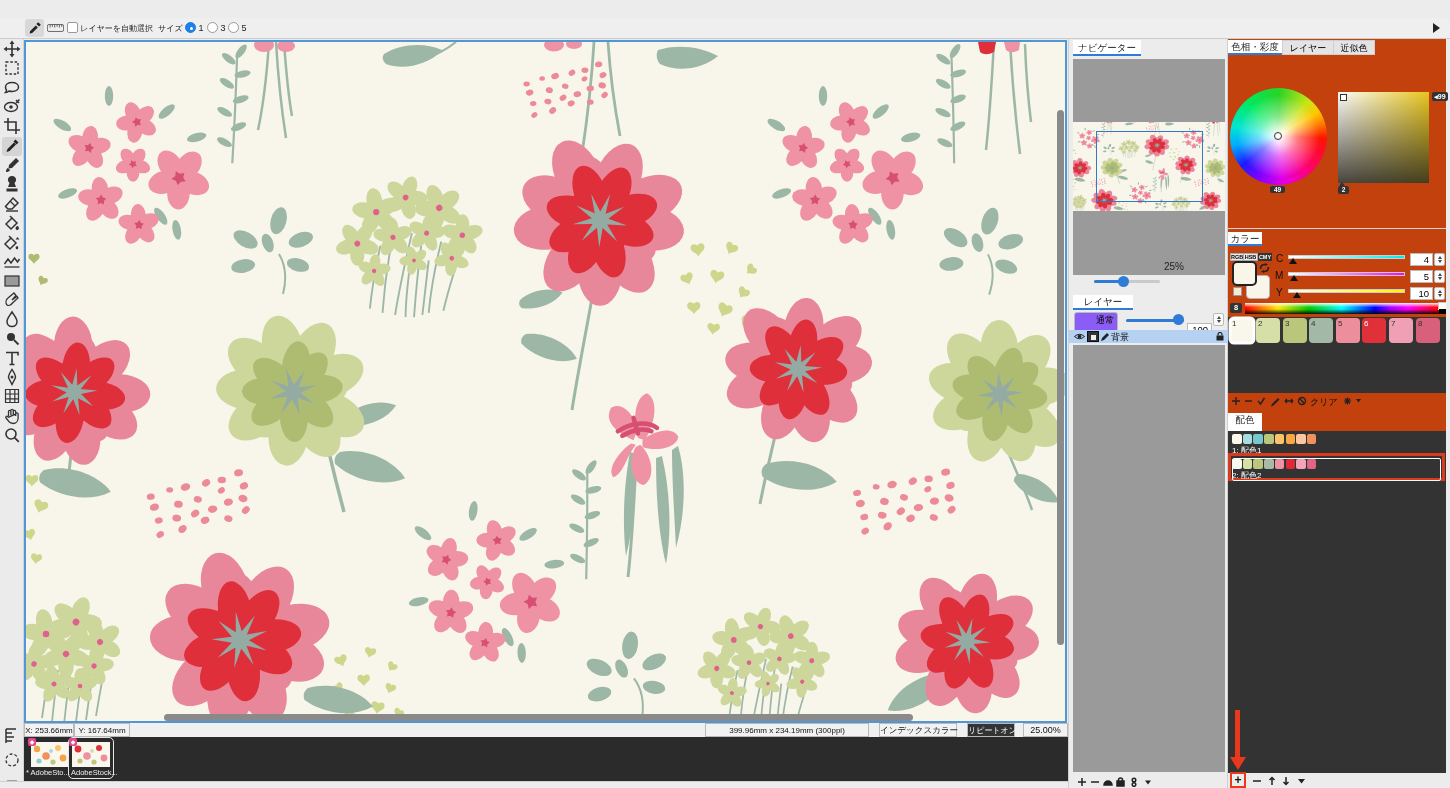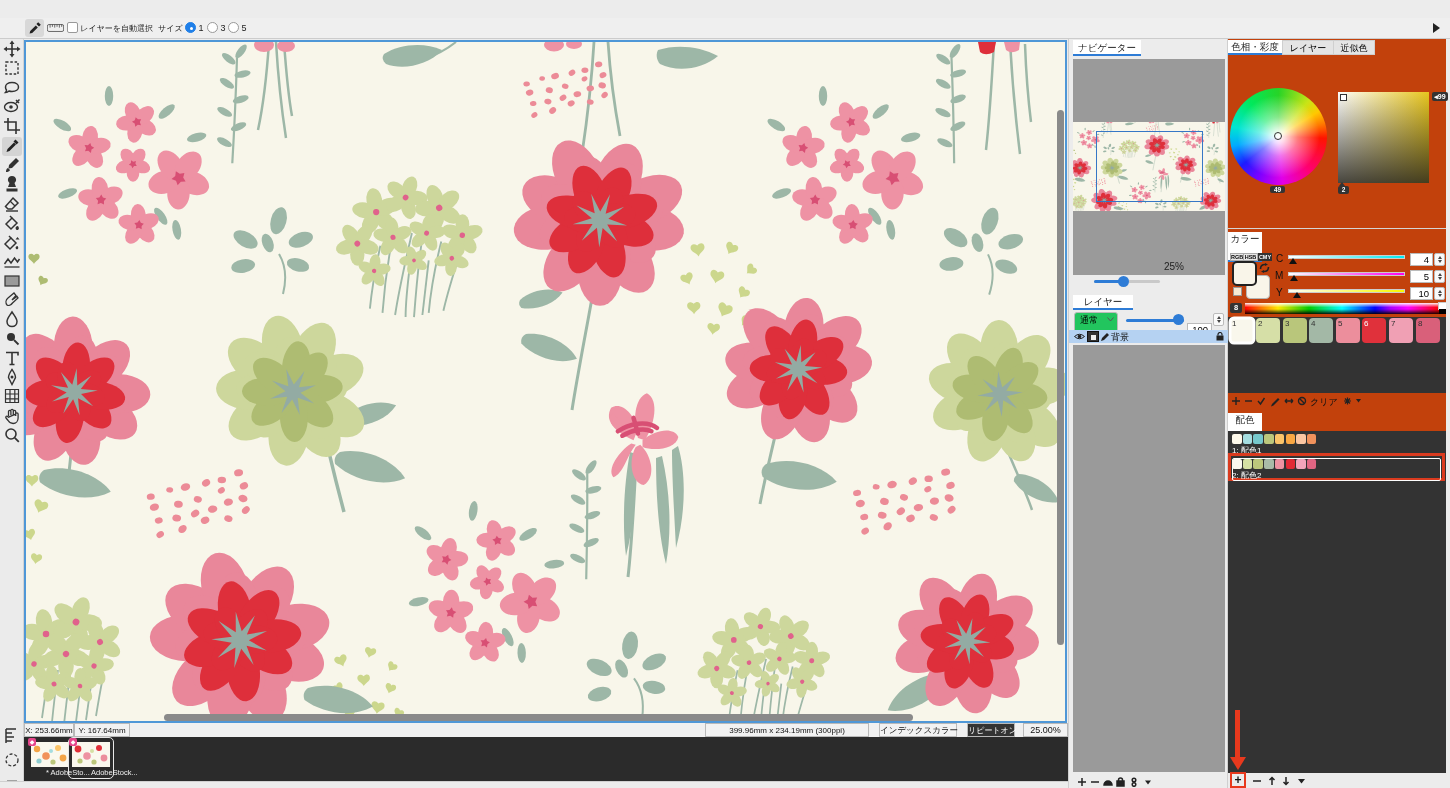--- a/index.html
+++ b/index.html
@@ -25,21 +25,21 @@
 #hscroll { position:absolute; left:138px; top:672px; width:749px; height:6.5px; background:#8a8a8a; border-radius:4px; }
 #vscroll { position:absolute; left:1031px; top:68px; width:6.5px; height:535px; background:#8a8a8a; border-radius:4px; }
 
 #statusbar { position:absolute; left:24px; top:723px; width:1044px; height:14px; background:#f0f0f0; font-size:9.5px; color:#111; }
 .statbox { position:absolute; top:0px; height:14px; border:1px solid #b9b9b9; background:#f2f2f2; text-align:center; line-height:13px; font-size:9px; white-space:nowrap; }
 
 #filmstrip { position:absolute; left:24px; top:737px; width:1044px; height:44px; background:#2b2b2b; }
 #bottombar { position:absolute; left:0px; top:781px; width:1068px; height:7px; background:#ececec; border-top:1px solid #d0d0d0;}
 .thumb { position:absolute; top:5px; width:38px; height:25px; background:#faf8ee; }
 .badge { position:absolute; left:-3px; top:-4px; width:8px; height:8px; border-radius:2px; background:#e5458b; color:#fff; font-size:6px; line-height:8px; text-align:center; }
-.thlabel { position:absolute; top:31px; width:60px; font-size:7.5px; color:#efefef;margin-left:20px; }
+.thlabel { position:absolute; top:31px; width:60px; font-size:7.5px; color:#efefef; }
 
 #navpanel { position:absolute; left:1068px; top:39px; width:160px; height:749px; background:#ececec; border-left:1px solid #cfcfcf; border-right:1px solid #cfcfcf; }
 .ptab { position:absolute; background:#fff; font-size:9.5px; color:#222; text-align:center; border-bottom:2px solid #2e7cd6; white-space:nowrap; overflow:hidden; }
 #navview { position:absolute; left:4px; top:20px; width:152px; height:216px; background:#9a9a9a; overflow:hidden; }
 #laygray { position:absolute; left:4px; top:306px; width:152px; height:427px; background:#9a9a9a; }
 
 #rightpanel { position:absolute; left:1228px; top:39px; width:222px; height:749px; background:#c2410c; }
 .dk { background:#333; }
 .darkbadge { background:#333; color:#fff; border-radius:2px; font-weight:bold; text-align:center; }
 .spin { display:inline-block; width:11px; height:13px; border:1px solid #bbb; border-radius:2px; background:#fafafa; position:relative; }
@@ -497,21 +497,21 @@
     <div id="navview">
       <div style="position:absolute;left:0;top:63px;width:152px;height:89px;background:#f8f6ea;overflow:hidden;"><svg width="152" height="89" viewBox="0 0 1039 679" preserveAspectRatio="none">
             <use href="#pat"></use>
           </svg><div style="position:absolute;left:23px;top:9px;width:107px;height:71px;border:1.5px solid #3677c6;"></div></div>
     </div>
     <div style="position:absolute; left:25px; top:241px; width:66px; height:3px; background:#c9c9c9; border-radius:2px;"></div>
     <div style="position:absolute; left:25px; top:241px; width:30px; height:3px; background:#2e7cd6; border-radius:2px;"></div>
     <div style="position:absolute; left:49px; top:237px; width:11px; height:11px; background:#2e7cd6; border-radius:50%;"></div>
     <div style="position:absolute; left:95px; top:222px; font-size:10px; color:#222;">25%</div>
     <div class="ptab" style="left:4px; top:256px; width:60px; height:15px; line-height:14px;">レイヤー</div>
-    <div style="position:absolute; left:5px; top:273px; width:44px; height:22px; background:#22c55e; border:1px solid #bbb; border-radius:3px; font-size:9px; line-height:14px; padding-left:5px;">通常 <svg style="position:absolute; right:3px; top:4px;" width="7" height="5" viewBox="0 0 7 5">
+    <div style="position:absolute; left:5px; top:273px; width:44px; height:22px; background:#8b5cf6; border:1px solid #bbb; border-radius:3px; font-size:9px; line-height:14px; padding-left:21px;">通常 <svg style="position:absolute; right:3px; top:4px;" width="7" height="5" viewBox="0 0 7 5">
           <path d="M0.5 0.5 L3.5 4 L6.5 0.5" stroke="#555" fill="none"></path>
         </svg></div>
     <div style="position:absolute; left:57px; top:280px; width:58px; height:2.5px; background:#2e7cd6; border-radius:2px;"></div>
     <div style="position:absolute; left:104px; top:275px; width:11px; height:11px; background:#2e7cd6; border-radius:50%;"></div>
     <div class="valbox" style="left:118px; top:284px; width:25px;">100</div>
     <div class="spin" style="position:absolute; left:144px; top:274px;"></div>
     <div style="position:absolute; left:0px; top:291px; width:160px; height:13px; background:#b5d2f2; font-size:9px; color:#111;">
       <svg style="position:absolute; left:5px; top:2px;" width="11" height="9" viewBox="0 0 11 9">
           <path d="M0.5 4.5 Q5.5 0 10.5 4.5 Q5.5 9 0.5 4.5 z" fill="none" stroke="#222"></path>
           <circle cx="5.5" cy="4.5" r="1.8" fill="#222"></circle>
@@ -557,21 +557,21 @@
 
     <div id="gsq" style="position:absolute; left:110px; top:53px; width:91px; height:91px;
       background: linear-gradient(to bottom, rgba(40,38,30,0) 0%, rgba(40,38,30,0.85) 100%), linear-gradient(to right, #fdfdfb, #e7c51e);"></div>
     <div style="position:absolute; left:112px; top:55px; width:7px; height:7px; border:1.5px solid #333; background:#fff;"></div>
     <div class="darkbadge" style="position:absolute; left:204px; top:53px; width:16px; height:9px; line-height:9px; font-size:7px; z-index:3;">◂99</div>
     <div class="darkbadge" style="position:absolute; left:110px; top:147px; width:11px; height:8px; line-height:8px; font-size:6.5px;">2</div>
     <div style="position:absolute; left:111px; top:143px; width:0; height:0; border-left:3px solid transparent; border-right:3px solid transparent; border-bottom:4px solid #333;"></div>
 
     <div style="position:absolute; left:0; top:189px; width:222px; height:1px; background:#d5d5d5;"></div>
 
-    <div class="ptab" style="left:0px; top:193px; width:34px; height:30px; line-height:13px;">カラー</div>
+    <div class="ptab" style="left:0px; top:193px; width:34px; height:14px; line-height:13px;">カラー</div>
 
     <div style="position:absolute; left:2px; top:214px; width:14px; height:8px; border:1px solid #aaa; background:#e8e8e8; font-size:5.5px; text-align:center; line-height:6px; font-weight:bold;">RGB</div>
     <div style="position:absolute; left:16px; top:214px; width:14px; height:8px; border:1px solid #aaa; border-left:none; background:#e8e8e8; font-size:5.5px; text-align:center; line-height:6px; font-weight:bold;">HSB</div>
     <div style="position:absolute; left:30px; top:214px; width:14px; height:8px; background:#333; color:#fff; font-size:5.5px; text-align:center; line-height:8px; font-weight:bold;">CMY</div>
 
     <div style="position:absolute; left:18px; top:236px; width:24px; height:24px; background:#f9f5e9; border:1px solid #b5b5b5; border-radius:4px;"></div>
     <div style="position:absolute; left:4px; top:222px; width:25px; height:25px; background:#f9f5e9; border:2.5px solid #222; border-radius:5px;"></div>
     <svg style="position:absolute; left:31px; top:224px;" width="11" height="10" viewBox="0 0 11 10">
         <path d="M1.5 6 Q1.5 1.5 6 1.5 M9.5 4 Q9.5 8.5 5 8.5" fill="none" stroke="#222" stroke-width="1.6"></path>
         <path d="M6 0 l3 1.5 -3 1.5 z M5 7 l-3 1.5 3 1.5 z" fill="#222"></path>

